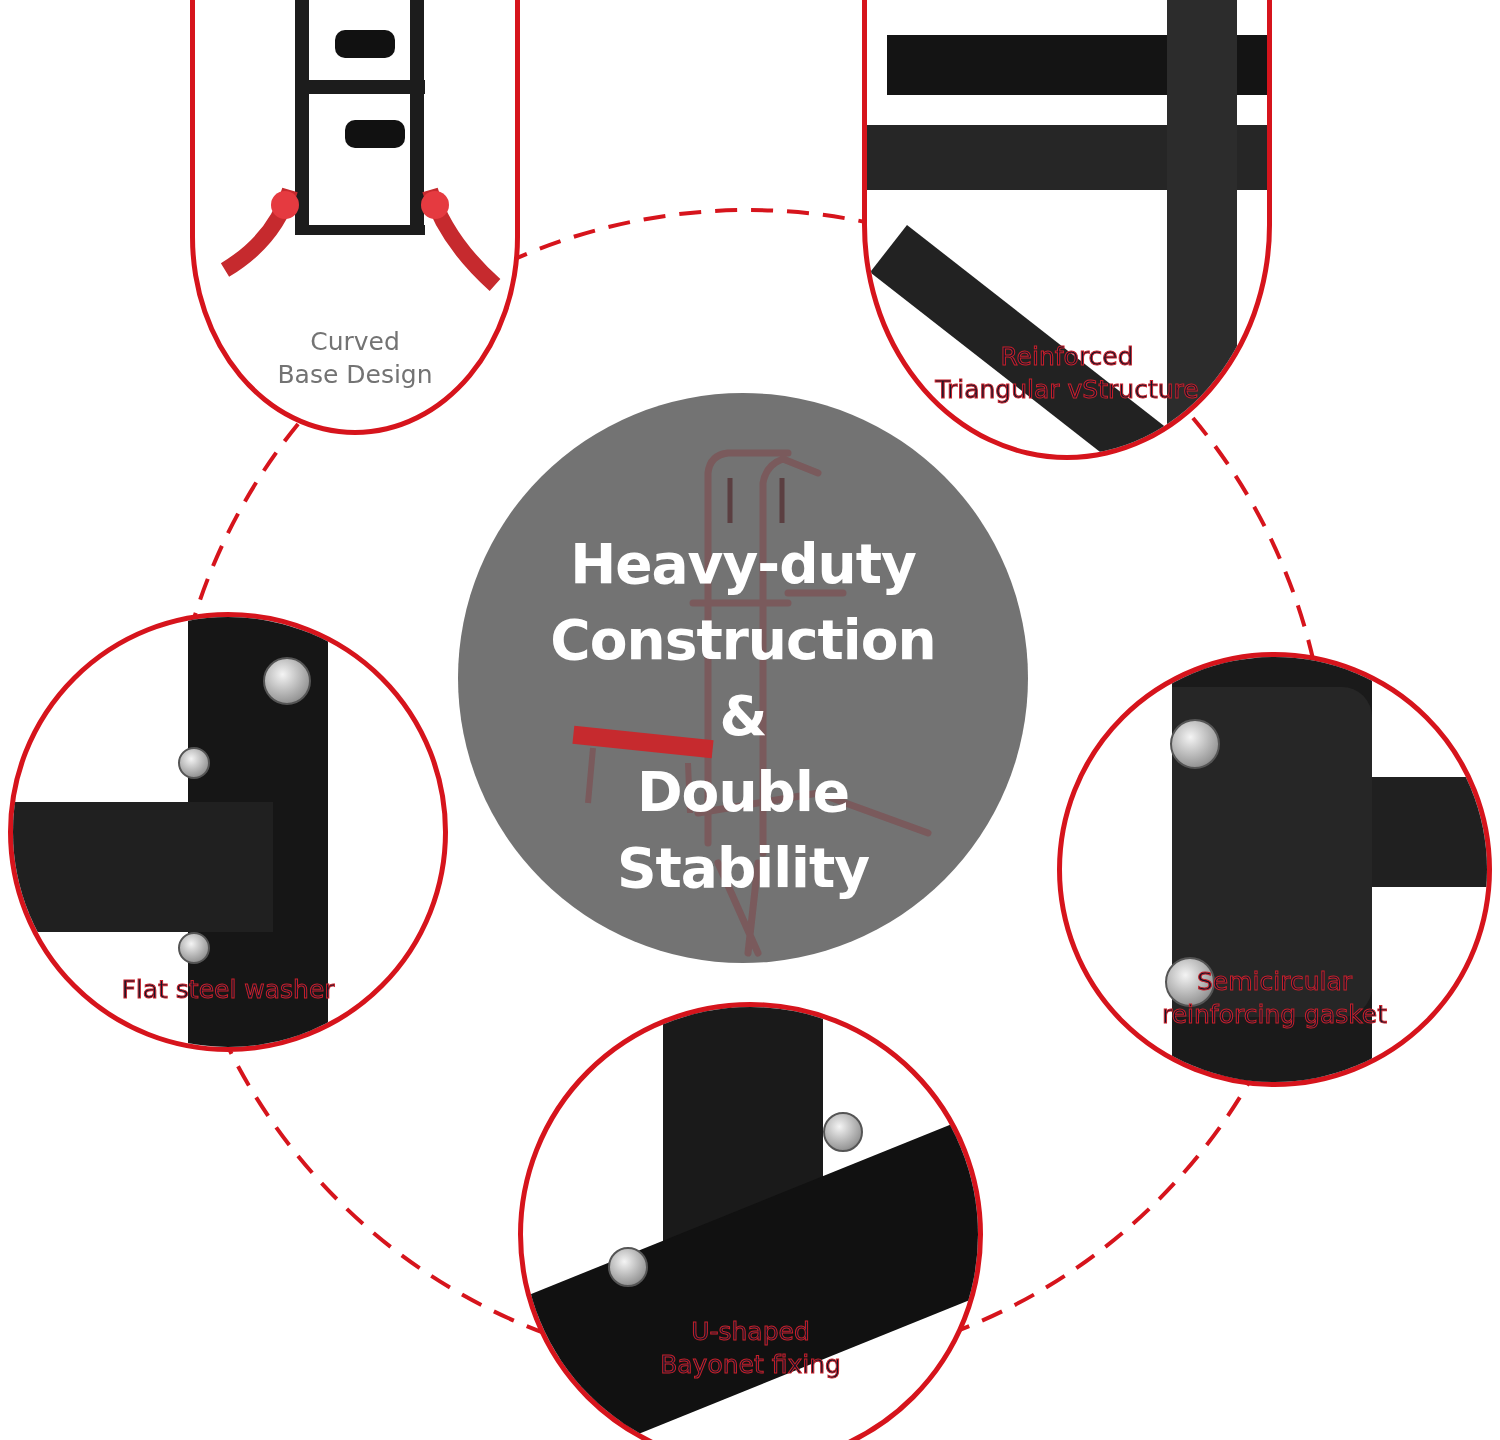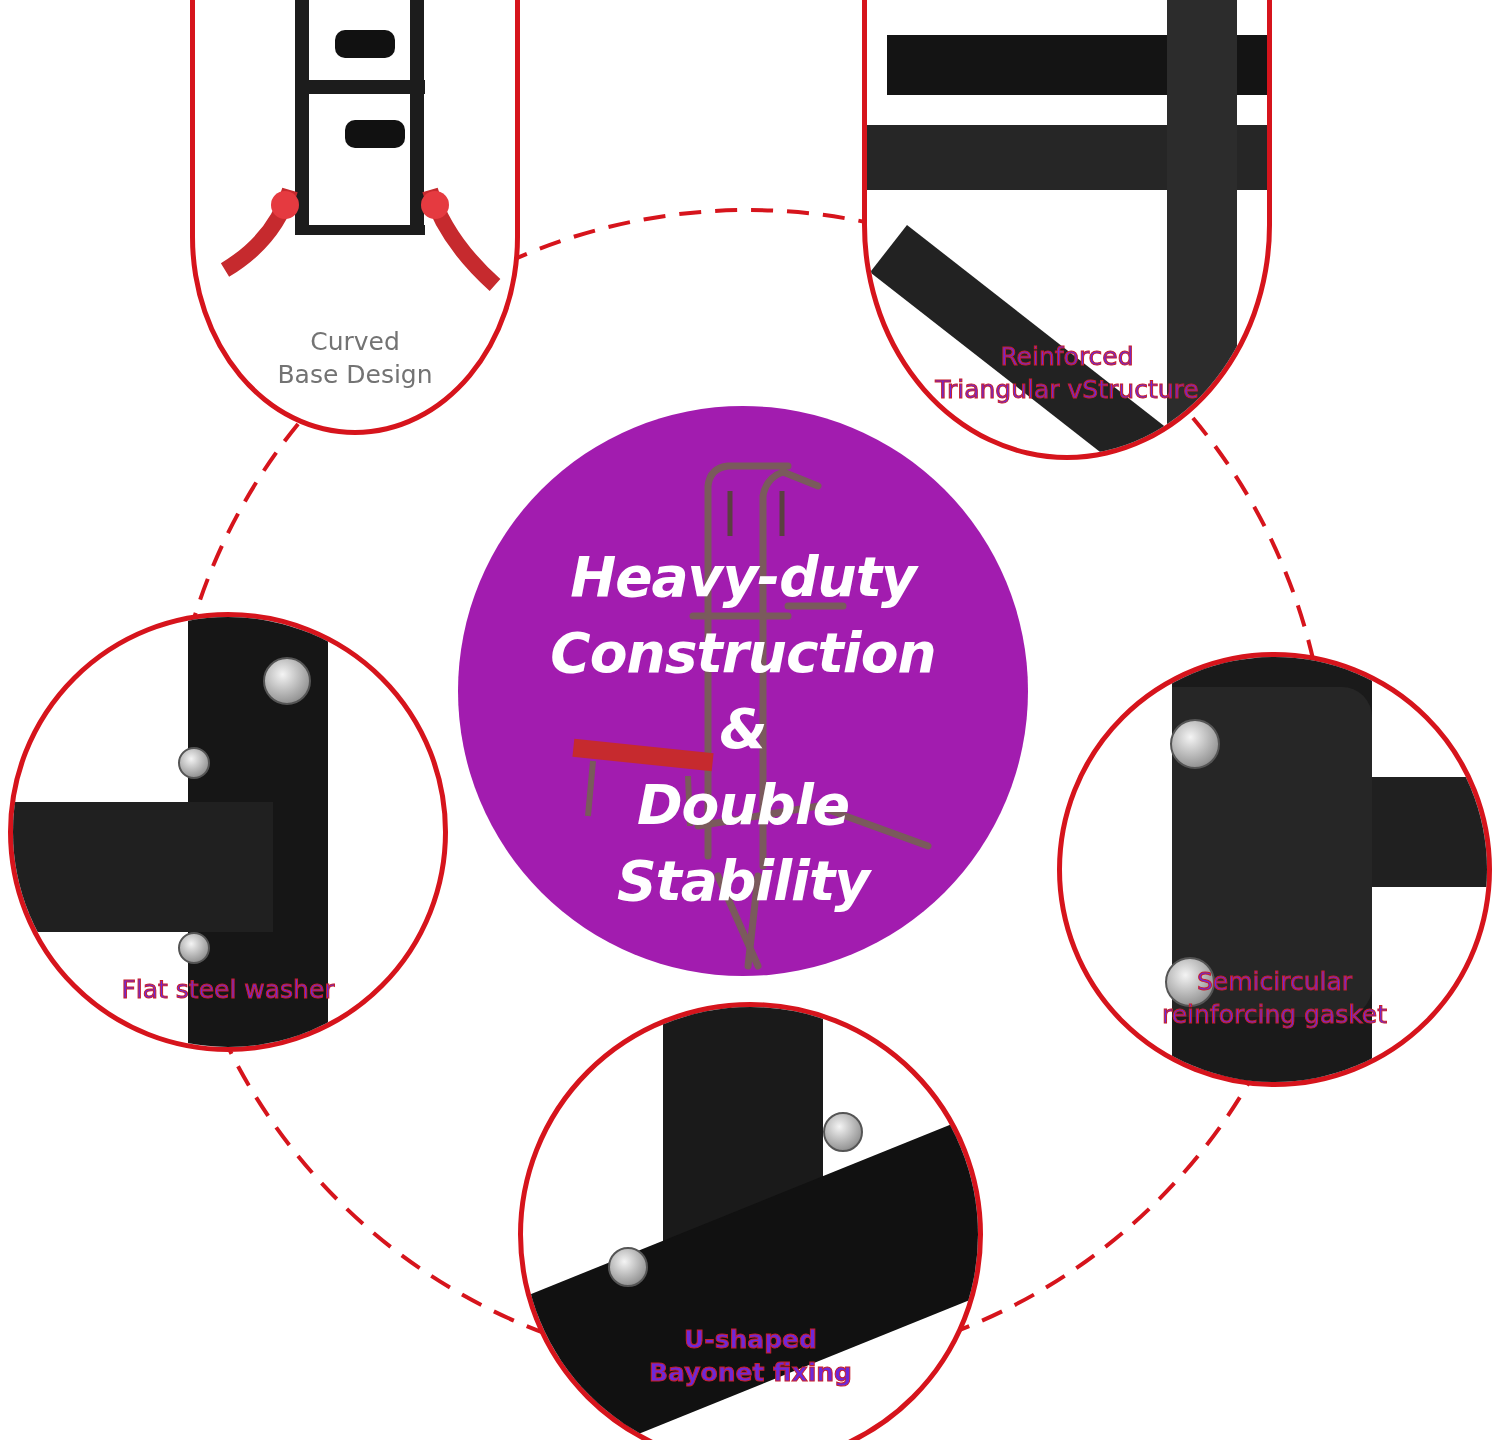--- a/index.html
+++ b/index.html
@@ -1,21 +1,21 @@
 <!DOCTYPE html>
 <html><head>
 <meta charset="utf-8">
 <style>
   html,body{margin:0;padding:0;background:#fff;}
   body{width:1500px;height:1440px;position:relative;overflow:hidden;font-family:"DejaVu Sans","Liberation Sans",sans-serif;}
   .dashes{position:absolute;left:0;top:0;width:1500px;height:1440px;}
   .detail{position:absolute;border-radius:50%;border:5px solid #d6141c;background:#fff;overflow:hidden;box-sizing:border-box;}
   .label{position:absolute;left:0;right:0;text-align:center;font-size:25px;line-height:33px;color:#737373;}
-  .label.outlined{color:#6d28d9;-webkit-text-stroke:1px #c8202a;}
-  .center{position:absolute;left:458px;top:406px;width:570px;height:570px;border-radius:50%;background:#a21caf;overflow:hidden;font-style:italic;}
+  .label.outlined{color:#0f172a;-webkit-text-stroke:1px #c8202a;}
+  .center{position:absolute;left:458px;top:393px;width:570px;height:570px;border-radius:50%;background:#737373;overflow:hidden;}
   .center-title{position:absolute;left:0;right:0;top:133px;text-align:center;color:#fff;font-weight:bold;font-size:55px;line-height:76px;letter-spacing:-1px;}
   .metal{position:absolute;background:#1c1c1c;}
   .bolt{position:absolute;border-radius:50%;background:radial-gradient(circle at 40% 35%,#f4f4f4,#9a9a9a 70%,#666);border:2px solid #555;}
 </style>
 </head>
 <body>
 
 <svg class="dashes" viewBox="0 0 1500 1440">
   <circle cx="748" cy="790" r="580" fill="none" stroke="#d6141c" stroke-width="4" stroke-dasharray="22 14"></circle>
 </svg>
@@ -96,17 +96,17 @@
     <div>Semicircular</div>
     <div>reinforcing gasket</div>
   </div>
 </div>
 
 <div class="detail" style="left:518px;top:1002px;width:465px;height:465px;">
   <div class="metal" style="left:140px;top:0;width:160px;height:260px;background:#1a1a1a;"></div>
   <div class="metal" style="left:-40px;top:200px;width:560px;height:170px;background:#111;transform:rotate(-22deg);transform-origin:50% 50%;"></div>
   <div class="bolt" style="left:300px;top:105px;width:36px;height:36px;"></div>
   <div class="bolt" style="left:85px;top:240px;width:36px;height:36px;"></div>
-  <div class="label outlined" style="top:316px;font-weight:bold;">
+  <div class="label outlined" style="top:308px;">
     <div>U-shaped</div>
     <div>Bayonet fixing</div>
   </div>
 </div>
 
 </body></html>

